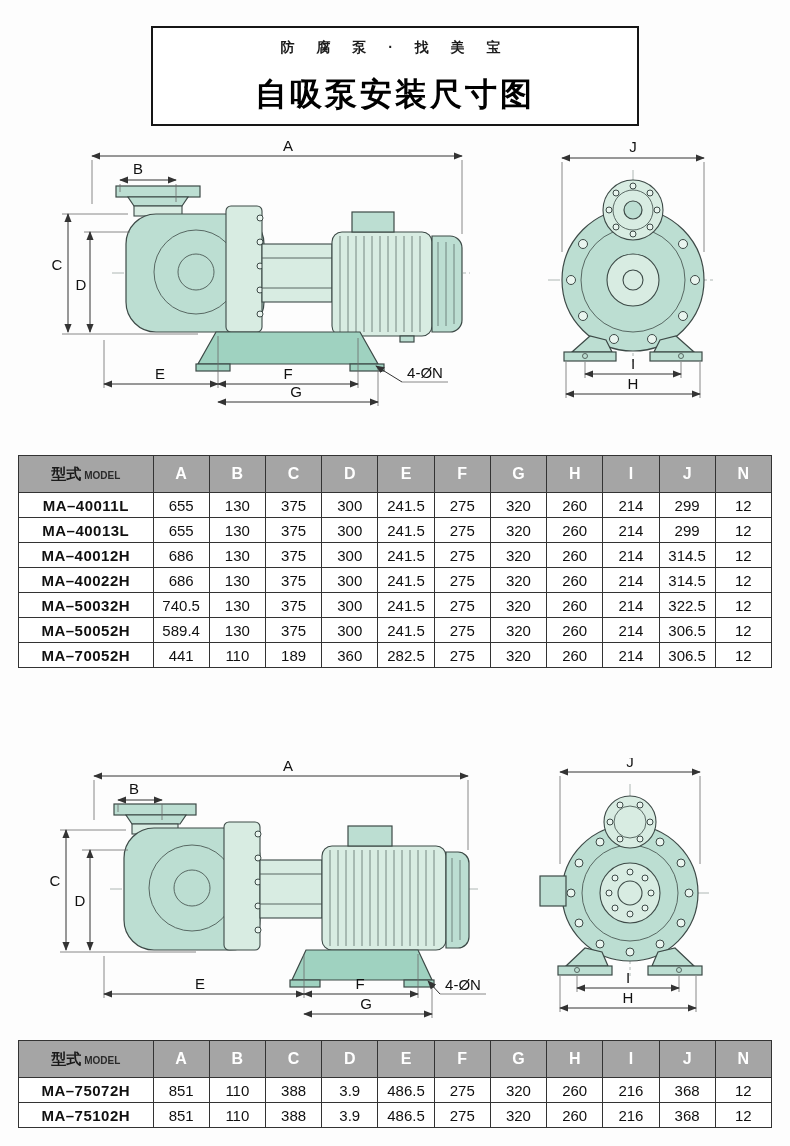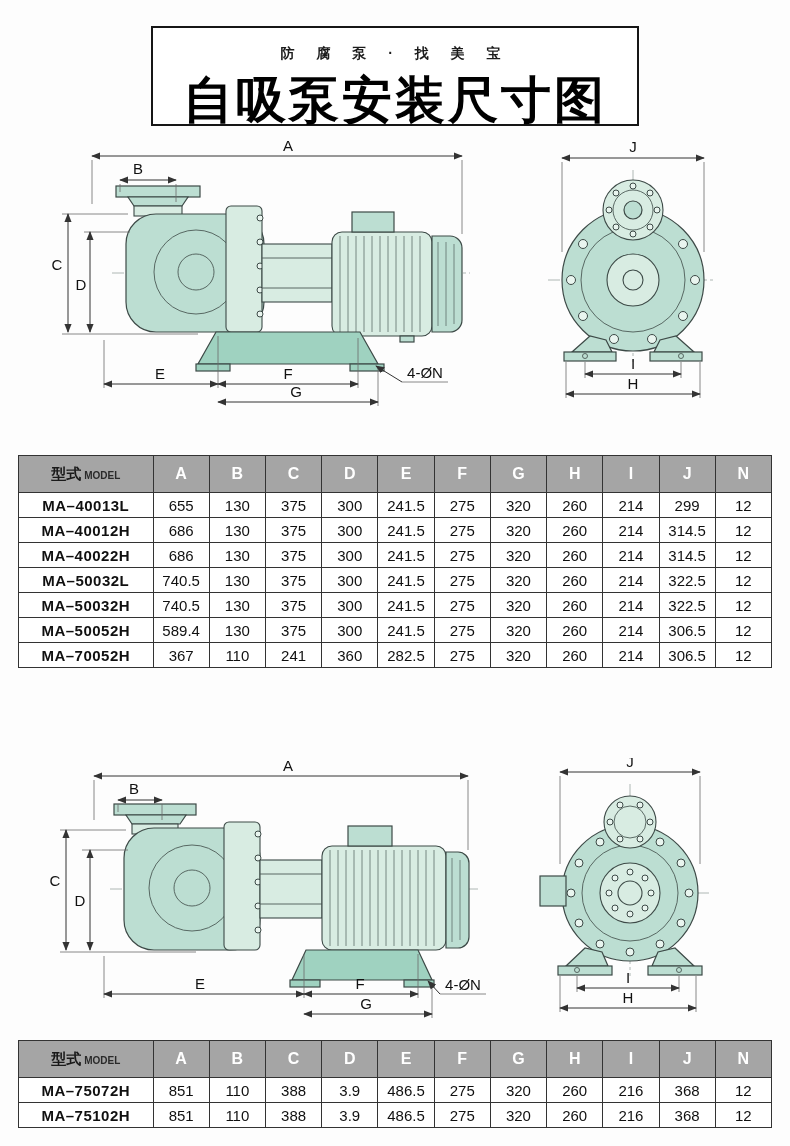--- a/index.html
+++ b/index.html
@@ -10,25 +10,25 @@
     overflow:hidden;
   }
   .page { position:absolute; inset:0; background:#fdfdfd; }
 
   
   .title-box {
     position:absolute; left:151px; top:26px; width:488px; height:100px;
     border:2px solid #161616; background:#fff; text-align:center;
   }
   .brand-line {
-    margin-top:17px; font-size:14px; letter-spacing:9px; color:#1c1c1c;
+    margin-top:11px; font-size:14px; letter-spacing:9px; color:#1c1c1c;
     font-weight:bold;
   }
   .main-title {
-    margin-top:4px; font-size:50px; font-weight:bold; letter-spacing:3px; color:#000;
+    margin-top:16px; font-size:32px; font-weight:bold; letter-spacing:3px; color:#000;
   }
 
   
   .diag { position:absolute; left:0; }
   .diag1 { top:140px; }
   .diag2 { top:758px; }
 
   .part       { fill:#bcded2; stroke:#3d4a47; stroke-width:1.2; }
   .part-light { fill:#d8ece2; stroke:#3d4a47; stroke-width:1.1; }
   .part-dark  { fill:#9fd2c0; stroke:#3d4a47; stroke-width:1.2; }
@@ -253,20 +253,34 @@
             <th class="letter-h">F</th>
             <th class="letter-h">G</th>
             <th class="letter-h">H</th>
             <th class="letter-h">I</th>
             <th class="letter-h">J</th>
             <th class="letter-h">N</th>
           </tr>
       </thead>
       <tbody>
           <tr>
+            <td class="model-col">MA–40011L</td>
+            <td>655</td>
+            <td>130</td>
+            <td>375</td>
+            <td>300</td>
+            <td>241.5</td>
+            <td>275</td>
+            <td>320</td>
+            <td>260</td>
+            <td>214</td>
+            <td>299</td>
+            <td>12</td>
+          </tr>
+          <tr>
             <td class="model-col">MA–40013L</td>
             <td>655</td>
             <td>130</td>
             <td>375</td>
             <td>300</td>
             <td>241.5</td>
             <td>275</td>
             <td>320</td>
             <td>260</td>
             <td>214</td>
@@ -295,34 +309,20 @@
             <td>300</td>
             <td>241.5</td>
             <td>275</td>
             <td>320</td>
             <td>260</td>
             <td>214</td>
             <td>314.5</td>
             <td>12</td>
           </tr>
           <tr>
-            <td class="model-col">MA–50032L</td>
-            <td>740.5</td>
-            <td>130</td>
-            <td>375</td>
-            <td>300</td>
-            <td>241.5</td>
-            <td>275</td>
-            <td>320</td>
-            <td>260</td>
-            <td>214</td>
-            <td>322.5</td>
-            <td>12</td>
-          </tr>
-          <tr>
             <td class="model-col">MA–50032H</td>
             <td>740.5</td>
             <td>130</td>
             <td>375</td>
             <td>300</td>
             <td>241.5</td>
             <td>275</td>
             <td>320</td>
             <td>260</td>
             <td>214</td>
@@ -338,23 +338,23 @@
             <td>241.5</td>
             <td>275</td>
             <td>320</td>
             <td>260</td>
             <td>214</td>
             <td>306.5</td>
             <td>12</td>
           </tr>
           <tr>
             <td class="model-col">MA–70052H</td>
-            <td>367</td>
+            <td>441</td>
             <td>110</td>
-            <td>241</td>
+            <td>189</td>
             <td>360</td>
             <td>282.5</td>
             <td>275</td>
             <td>320</td>
             <td>260</td>
             <td>214</td>
             <td>306.5</td>
             <td>12</td>
           </tr>
         </tbody>

